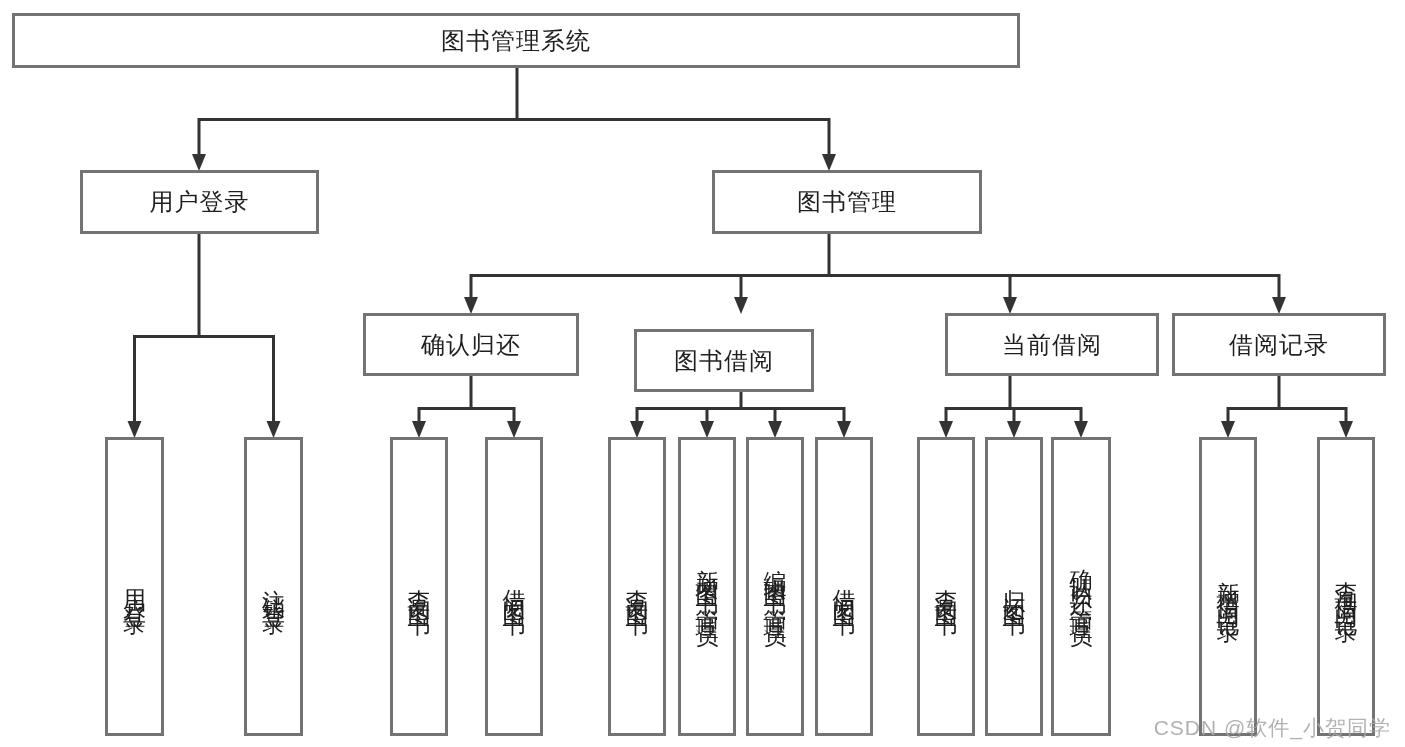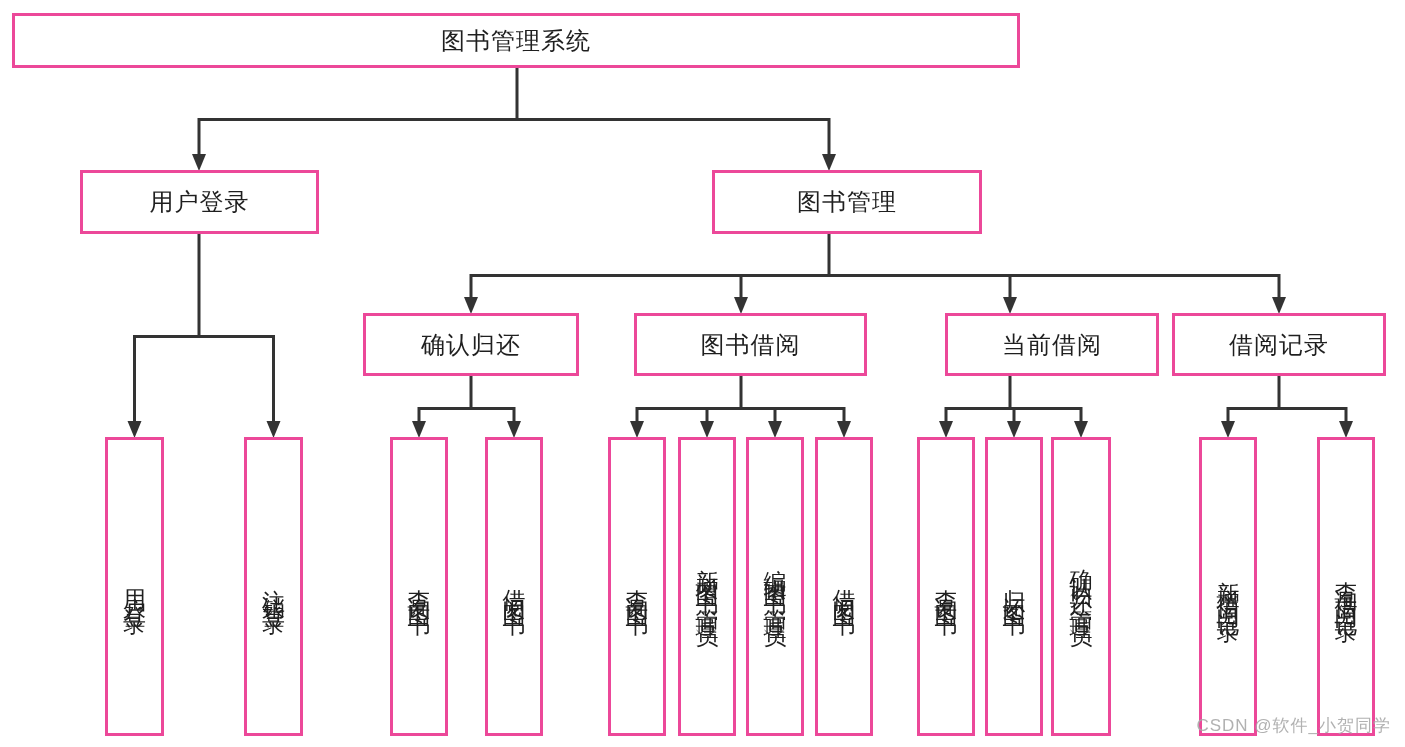--- a/index.html
+++ b/index.html
@@ -3,53 +3,53 @@
 <meta charset="utf-8">
 <style>
   html,body { margin:0; padding:0; background:#ffffff; }
   .canvas {
     position:relative; width:1405px; height:747px; background:#ffffff;
     font-family:"Liberation Sans","DejaVu Sans",sans-serif; overflow:hidden;
   }
   .connector-svg { position:absolute; left:0; top:0; width:1405px; height:747px; }
   .box {
     position:absolute; box-sizing:border-box;
-    border:3px solid #ec4899; background:#ffffff; color:#1f1f1f;
+    border:3px solid #737373; background:#ffffff; color:#1f1f1f;
     display:flex; align-items:center; justify-content:center;
   }
   .hbox { font-size:24px; letter-spacing:1px; white-space:nowrap; }
   .vbox {
     writing-mode:vertical-rl; text-orientation:mixed;
     font-size:23px; letter-spacing:8px; line-height:1;
   }
   
   #root  { left:12px;   top:13px;  width:1008px; height:55px; }
   #l2a   { left:80px;   top:170px; width:239px;  height:64px; }
   #l2b   { left:712px;  top:170px; width:270px;  height:64px; }
   #l3a   { left:363px;  top:313px; width:216px;  height:63px; }
-  #l3b   { left:634px;  top:313px; width:233px;  height:63px; }
+  #l3b   { left:634px;  top:329px; width:180px;  height:63px; }
   #l3c   { left:945px;  top:313px; width:214px;  height:63px; }
   #l3d   { left:1172px; top:313px; width:214px;  height:63px; }
   .leaf  { top:437px; width:58px; height:299px; }
   #lfA1  { left:105px;  width:59px; }
   #lfA2  { left:244px;  width:59px; }
   #lfB1  { left:390px; }
   #lfB2  { left:485px; }
   #lfC1  { left:608px; }
   #lfC2  { left:678px; }
   #lfC3  { left:746px; }
   #lfC4  { left:815px; }
   #lfD1  { left:917px; }
   #lfD2  { left:985px; }
   #lfD3  { left:1051px; width:60px; }
   #lfE1  { left:1199px; }
   #lfE2  { left:1317px; }
   .watermark {
     position:absolute; right:14px; top:714px;
-    font-size:17px; color:rgba(168,168,168,0.9); letter-spacing:1px;
+    font-size:21px; color:rgba(168,168,168,0.9); letter-spacing:1px;
     white-space:nowrap; z-index:5;
   }
 </style>
 </head>
 <body>
 
 <div class="canvas">
 
   <svg class="connector-svg" viewBox="0 0 1405 747" xmlns="http://www.w3.org/2000/svg">
     <g stroke="#333333" stroke-width="3" fill="none">

